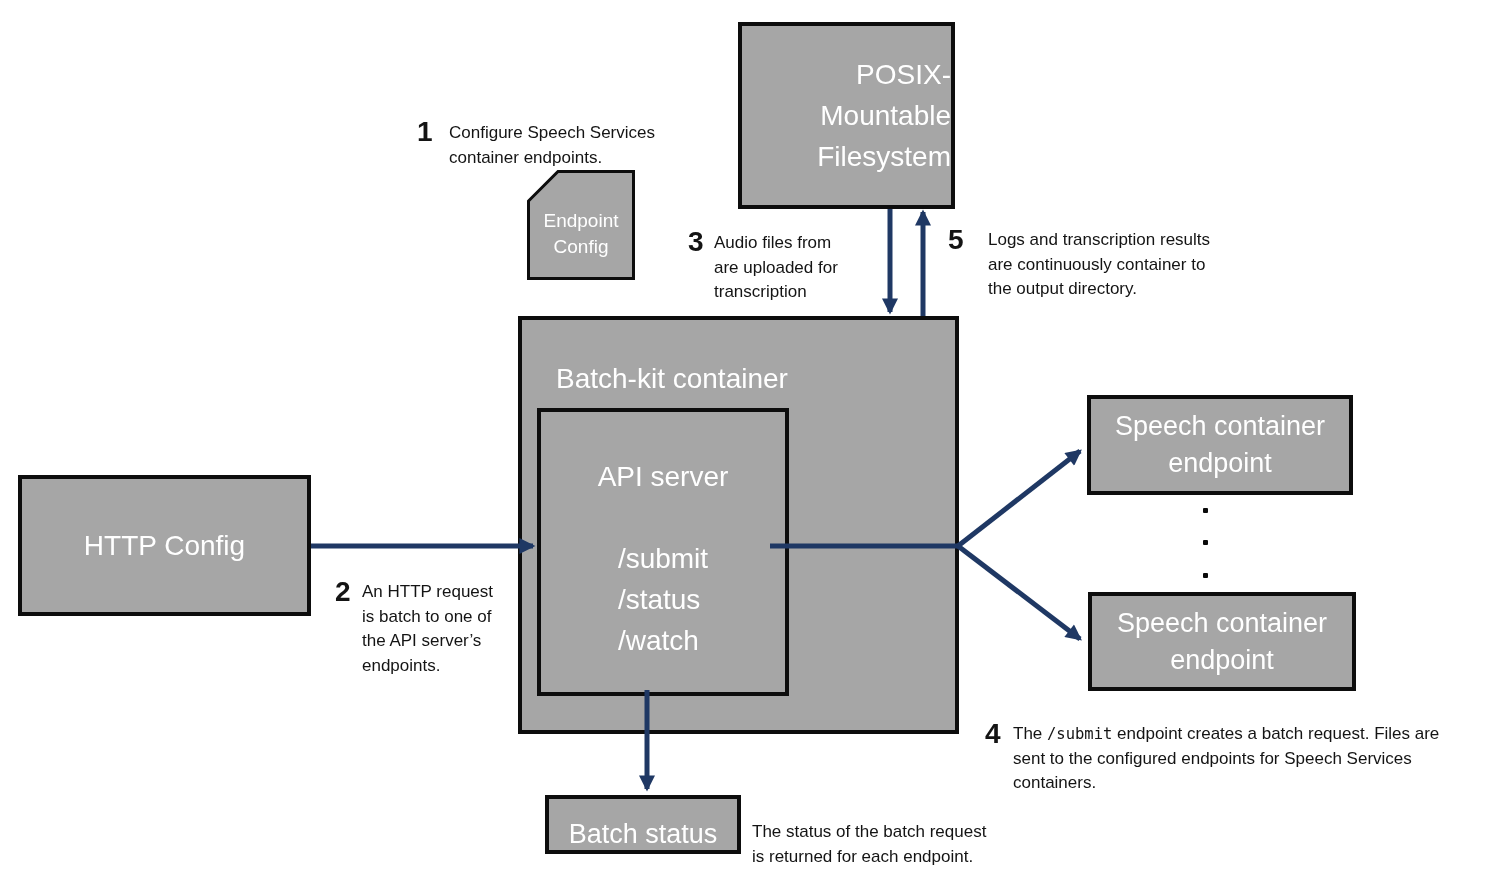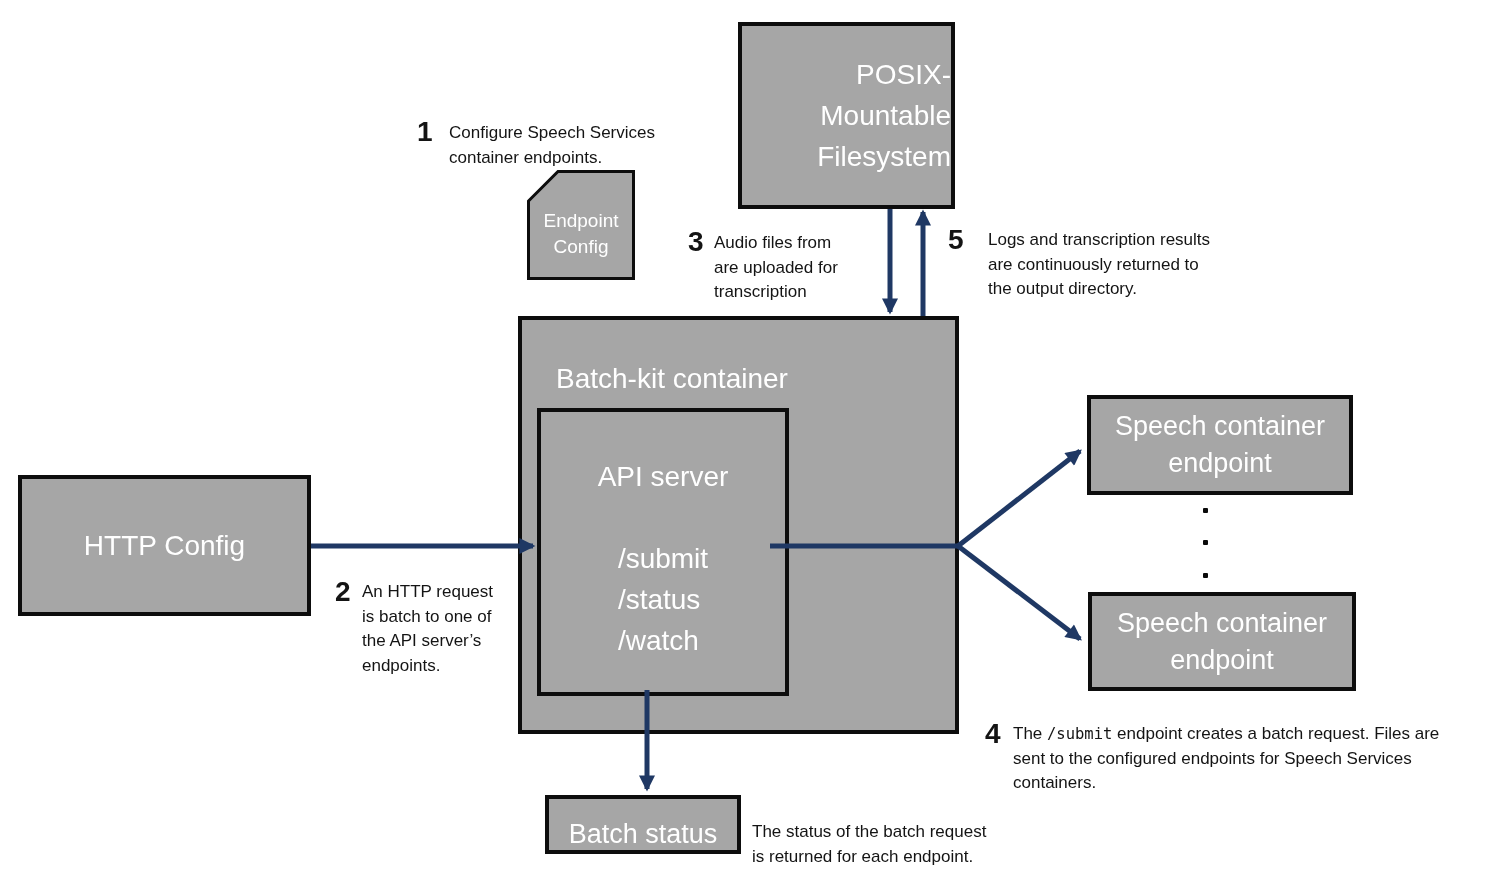--- a/index.html
+++ b/index.html
@@ -113,21 +113,21 @@
   <div class="step-num" style="left:688px;top:228px;">3</div>
   <div class="ann" style="left:714px;top:231px;">
     <div>Audio files from</div>
     <div>are uploaded for</div>
     <div>transcription</div>
   </div>
 
   <div class="step-num" style="left:948px;top:226px;">5</div>
   <div class="ann" style="left:977px;top:228px;margin-left:11px;">
     <div>Logs and transcription results</div>
-    <div>are continuously returned to</div>
+    <div>are continuously container to</div>
     <div>the output directory.</div>
   </div>
 
   <div class="step-num" style="left:985px;top:720px;">4</div>
   <div class="ann" style="left:1013px;top:722px;">
     <div><span>The </span><span class="mono">/submit</span><span> endpoint creates a batch request. Files are</span></div>
     <div>sent to the configured endpoints for Speech Services</div>
     <div>containers.</div>
   </div>
 

